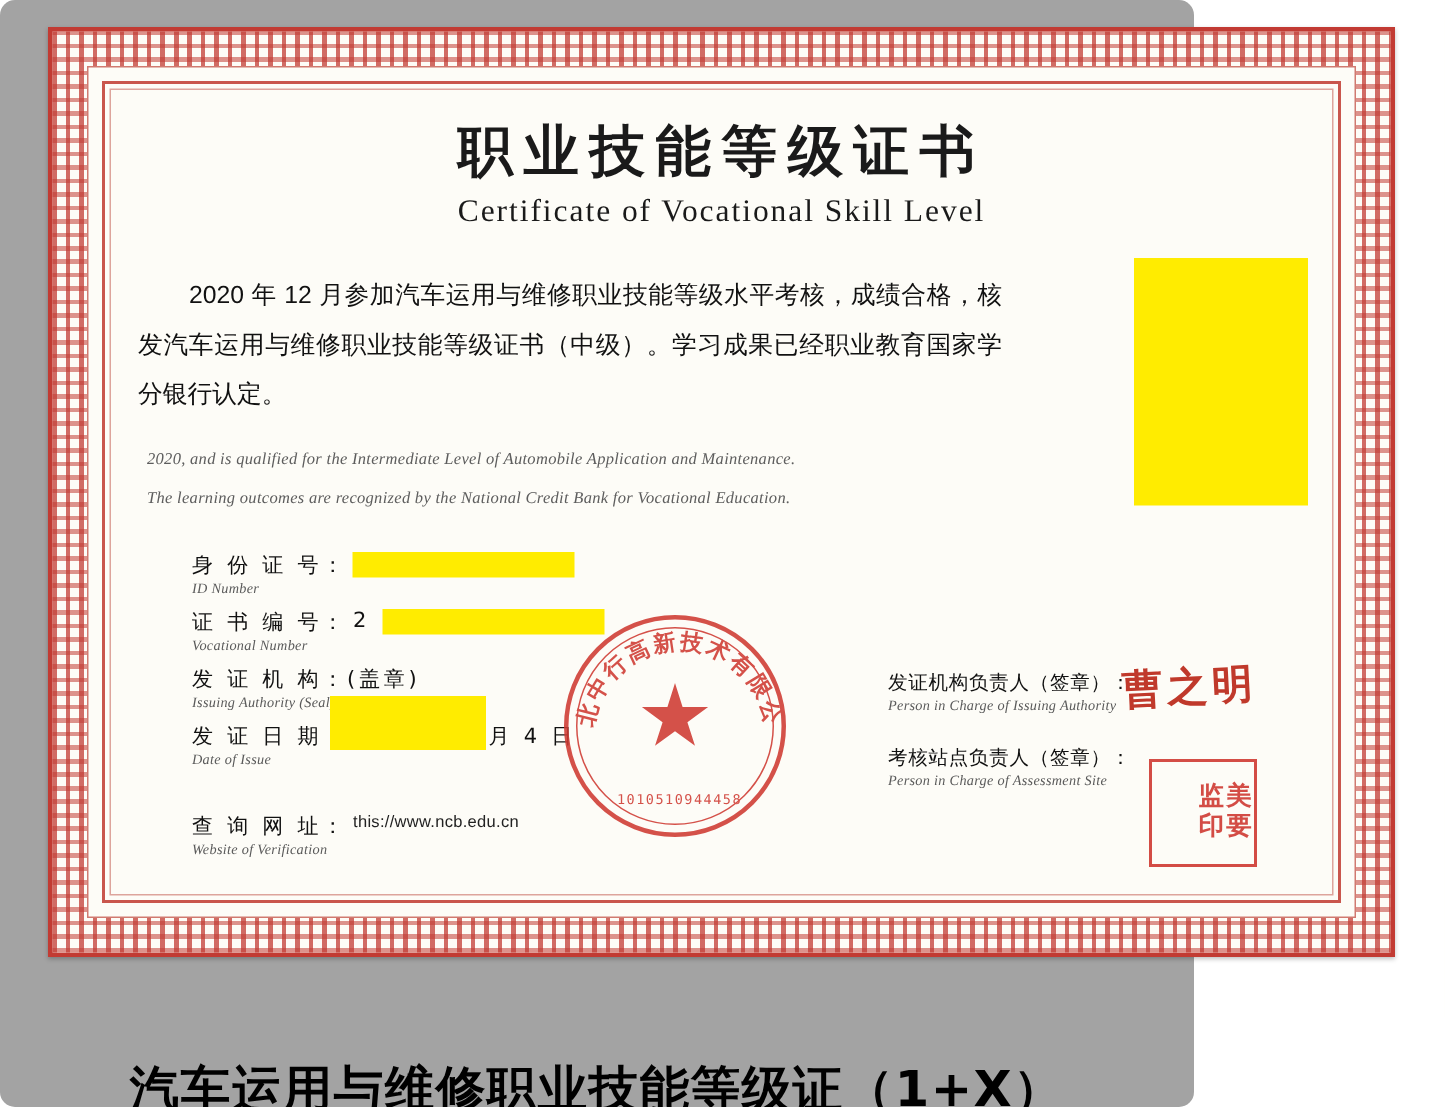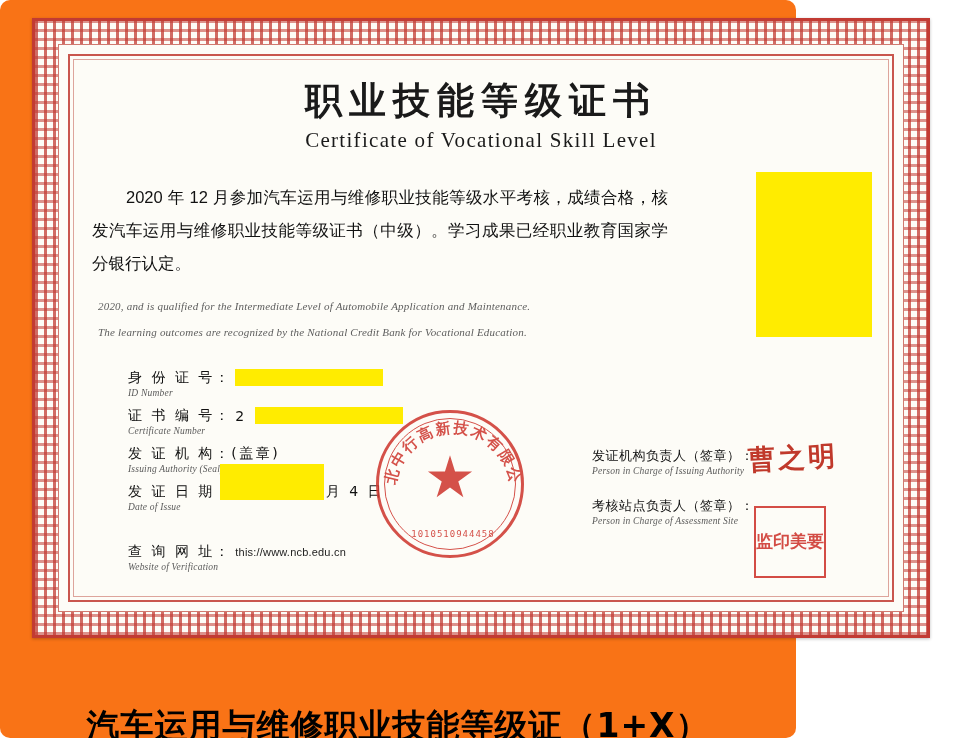--- a/index.html
+++ b/index.html
@@ -11,21 +11,21 @@
     width: 963px;
     height: 738px;
     font-family: "Liberation Sans", sans-serif;
     overflow: hidden;
   }
 
   .page {
     position: relative;
     width: 796px;
     height: 738px;
-    background: #f97316;
+    background: #a3a3a3;
     border-radius: 10px;
   }
 
   
   .cert-card {
     position: absolute;
     left: 32px;
     top: 18px;
     width: 898px;
     height: 620px;
@@ -140,21 +140,20 @@
     left: 44px;
     top: 300px;
     width: 420px;
   }
   .field-row {
     margin-bottom: 8px;
     position: relative;
   }
   .field-line {
     display: flex;
-    align-items: center;
     height: 19px;
   }
   .label-zh {
     font-family: "DejaVu Sans", "Liberation Sans", sans-serif;
     font-size: 14px;
     color: #111;
     white-space: nowrap;
     letter-spacing: 2.5px;
   }
   .label-en {
@@ -277,30 +276,31 @@
     font-weight: bold;
     color: #c0392b;
     letter-spacing: 3px;
     transform: rotate(-3deg);
     z-index: 5;
   }
 
   
   .square-stamp {
     position: absolute;
-    right: 52px;
+    right: 40px;
     top: 438px;
     width: 72px;
     height: 72px;
     border: 2.5px solid #cf3a32;
     box-sizing: border-box;
     color: #cf3a32;
     opacity: 0.9;
     display: flex;
     z-index: 5;
+    padding-left: 31px;
   }
   .square-stamp .col {
     flex: 1;
     display: flex;
     flex-direction: column;
     align-items: center;
     justify-content: center;
     font-family: "DejaVu Sans", "Liberation Sans", sans-serif;
     font-size: 17px;
     font-weight: bold;
@@ -355,21 +355,21 @@
           </div>
           <div class="label-en">ID Number</div>
         </div>
 
         <div class="field-row">
           <div class="field-line">
             <span class="label-zh">证 书 编 号：</span>
             <span class="value-text">2</span>
             <span class="redact redact-cert"></span>
           </div>
-          <div class="label-en">Certificate Number</div>
+          <div class="label-en">Vocational Number</div>
         </div>
 
         <div class="field-row">
           <div class="field-line">
             <span class="label-zh">发 证 机 构：(盖章)</span>
           </div>
           <div class="label-en">Issuing Authority (Seal)</div>
         </div>
 
         <div class="field-row">

